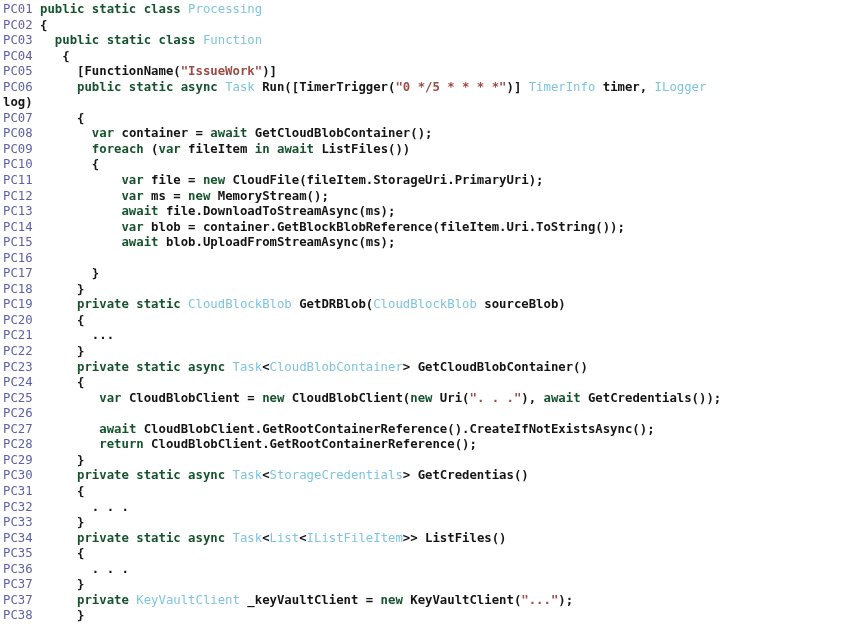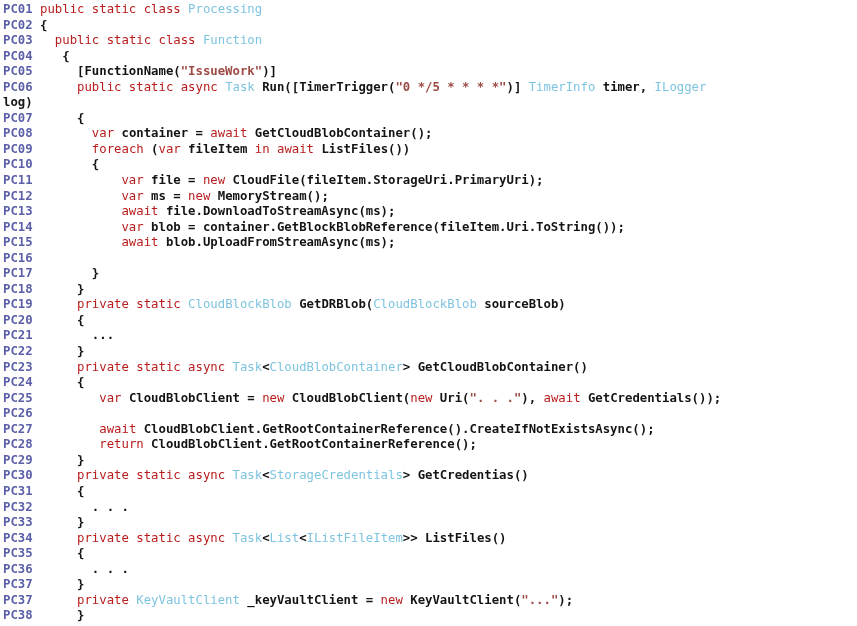--- a/index.html
+++ b/index.html
@@ -20,29 +20,29 @@
     line-height: 15.55px;
     white-space: pre;
     letter-spacing: 0px;
   }
   .code-line {
     white-space: pre;
     height: 15.55px;
   }
   .ln {
     color: #5b5fa8;
-    font-weight: bold;
+    font-weight: normal;
   }
   .tok-plain {
     color: #141414;
     font-weight: bold;
   }
   .tok-kw {
-    color: #b91c1c;
-    font-weight: normal;
+    color: #14532d;
+    font-weight: bold;
   }
   .tok-type {
     color: #7ec4e0;
     font-weight: normal;
   }
   .tok-str {
     color: #9e4b46;
     font-weight: bold;
   }
 </style>

